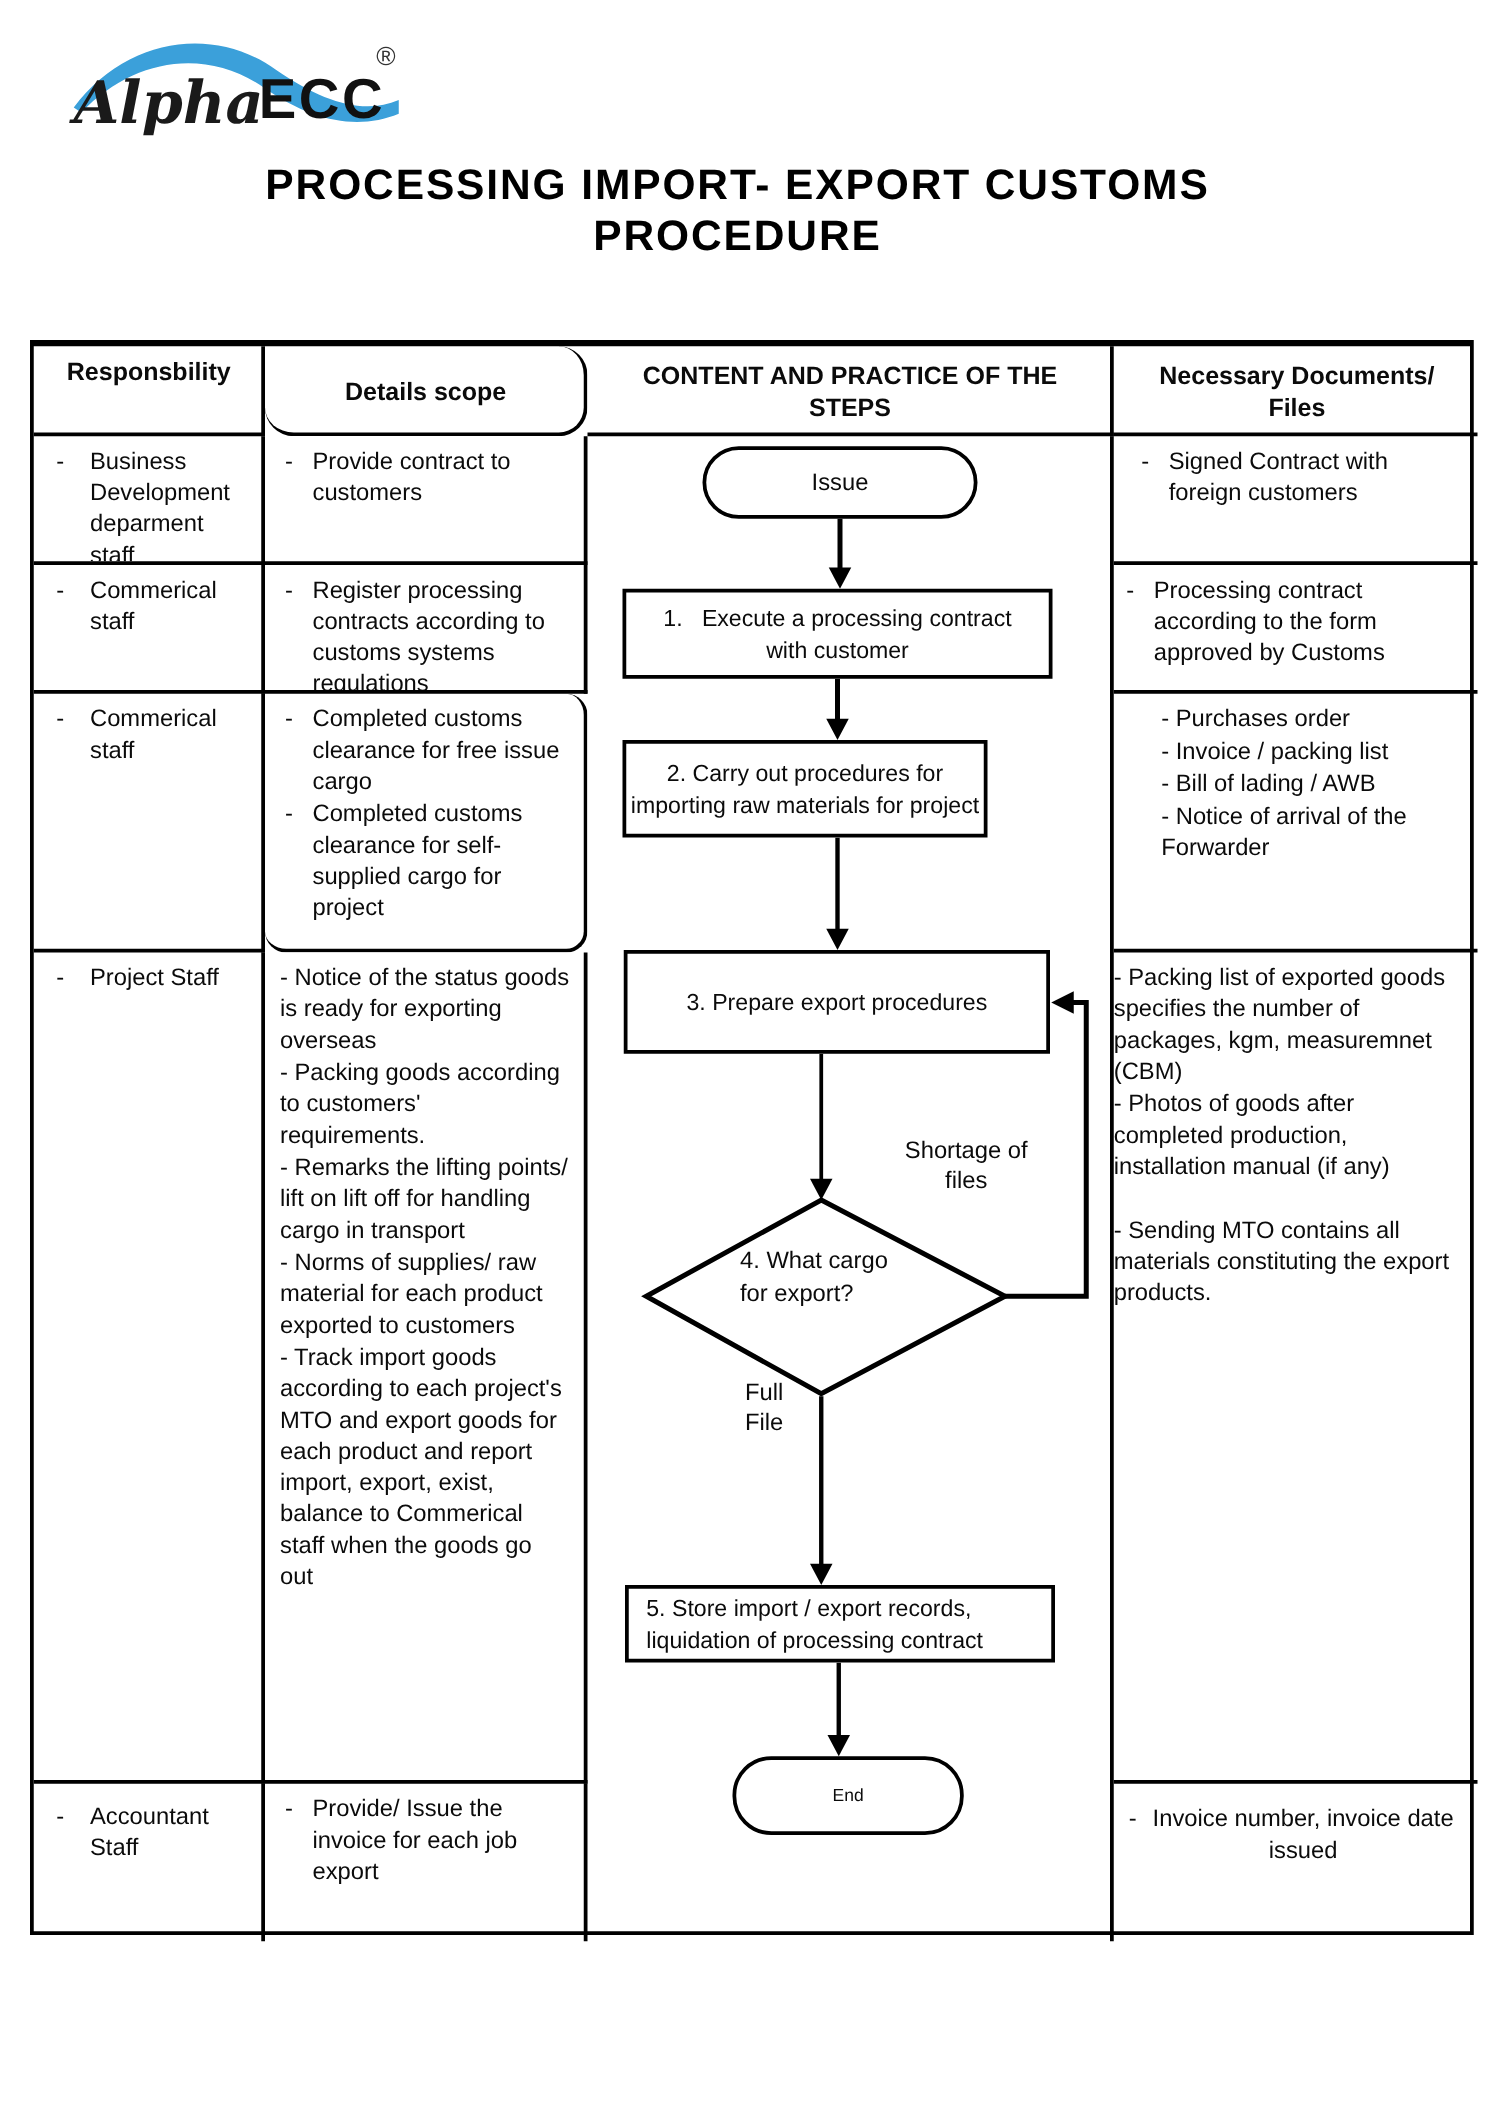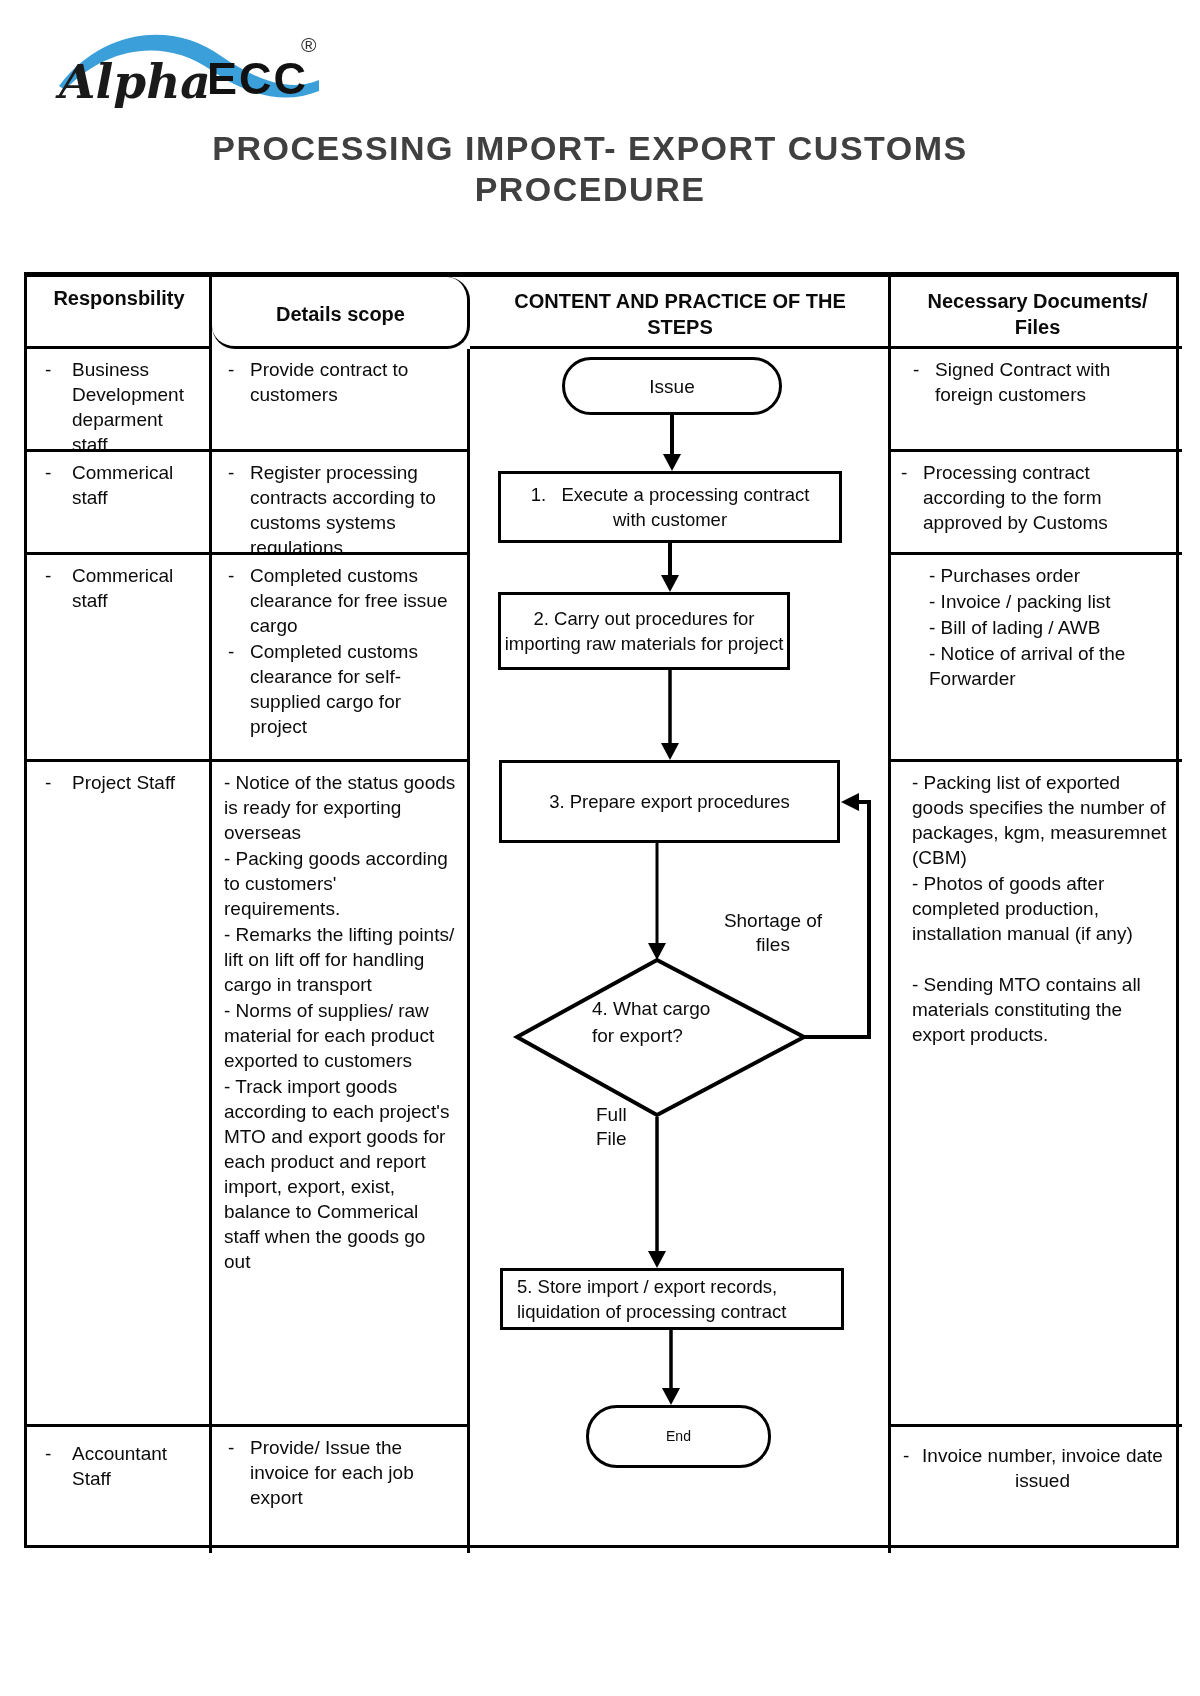--- a/index.html
+++ b/index.html
@@ -4,39 +4,39 @@
 <style>
   html,body{margin:0;padding:0;background:#ffffff;}
   .page{position:relative;width:1200px;height:1696px;background:#ffffff;overflow:hidden;
         font-family:"Liberation Sans", sans-serif;color:#0b0b0b;}
 
   
   .logo{position:absolute;left:55px;top:20px;width:270px;height:95px;}
 
   
   .title{position:absolute;left:0;top:128px;width:1180px;text-align:center;
-         font-weight:bold;font-size:34px;line-height:41px;letter-spacing:1.5px;color:#404040;}
+         font-weight:bold;font-size:34px;line-height:41px;letter-spacing:1.5px;color:#000000;}
 
   
   .proc-table{position:absolute;left:24px;top:272px;width:1155px;height:1276px;
               display:grid;box-sizing:border-box;
               grid-template-columns:185px 258px 421px 291px;
               grid-template-rows:72px 103px 103px 207px 665px 126px;
               border:3px solid #000;border-top-width:5px;}
   .cell{box-sizing:border-box;border-right:3px solid #000;border-bottom:3px solid #000;
         padding:8px 10px 4px 12px;font-size:19px;line-height:25px;overflow:hidden;}
   .lastcol{border-right:none;}
   .lastrow{border-bottom:none;}
   .hcell{display:flex;align-items:center;justify-content:center;text-align:center;
          font-weight:bold;font-size:20px;line-height:26px;white-space:pre-line;}
   .hcell.topalign{align-items:flex-start;padding-top:8px;}
   .hd1{grid-area:1/1;} .hd2{grid-area:1/2;border-radius:23px;} .hd3{grid-area:1/3;} .hd4{grid-area:1/4;}
   .r1c1{grid-area:2/1;} .r1c2{grid-area:2/2;} .r1c4{grid-area:2/4;}
   .r2c1{grid-area:3/1;} .r2c2{grid-area:3/2;} .r2c4{grid-area:3/4;}
-  .r3c1{grid-area:4/1;} .r3c2{grid-area:4/2;} .r3c4{grid-area:4/4;}
+  .r3c1{grid-area:4/1;} .r3c2{grid-area:4/2;border-radius:17px;} .r3c4{grid-area:4/4;}
   .r4c1{grid-area:5/1;} .r4c2{grid-area:5/2;} .r4c4{grid-area:5/4;}
   .r5c1{grid-area:6/1;} .r5c2{grid-area:6/2;} .r5c4{grid-area:6/4;}
 
   .item{position:relative;margin-bottom:1px;}
   .hang{padding-left:26px;}
   .hang::before{content:"-";position:absolute;left:4px;top:0;}
   .c1hang{padding-left:33px;}
   .c1hang::before{content:"-";position:absolute;left:6px;top:0;}
   .flush::before{content:"- ";}
   .ind{padding-left:26px;}   
@@ -173,21 +173,21 @@
     <div class="cell r4c1">
       <div class="item c1hang">Project Staff</div>
     </div>
     <div class="cell r4c2">
       <div class="item flush">Notice of the status goods is ready for exporting overseas</div>
       <div class="item flush">Packing goods according to customers' requirements.</div>
       <div class="item flush">Remarks the lifting points/ lift on lift off for handling cargo in transport</div>
       <div class="item flush">Norms of supplies/ raw material for each product exported to customers</div>
       <div class="item flush">Track import goods according to each project's MTO and export goods for each product and report import, export, exist, balance to Commerical staff when the goods go out</div>
     </div>
-    <div class="cell lastcol r4c4" style="padding-left:21px;">
+    <div class="cell lastcol r4c4" style="padding-left:0;">
       <div class="item flush">Packing list of exported goods specifies the number of packages, kgm, measuremnet (CBM)</div>
       <div class="item flush">Photos of goods after completed production, installation manual (if any)</div>
       <div class="item flush gap">Sending MTO contains all materials constituting the export products.</div>
     </div>
 
     <div class="cell lastrow r5c1" style="padding-top:14px;">
       <div class="item c1hang">Accountant Staff</div>
     </div>
     <div class="cell lastrow r5c2" style="">
       <div class="item hang">Provide/ Issue the invoice for each job export</div>

